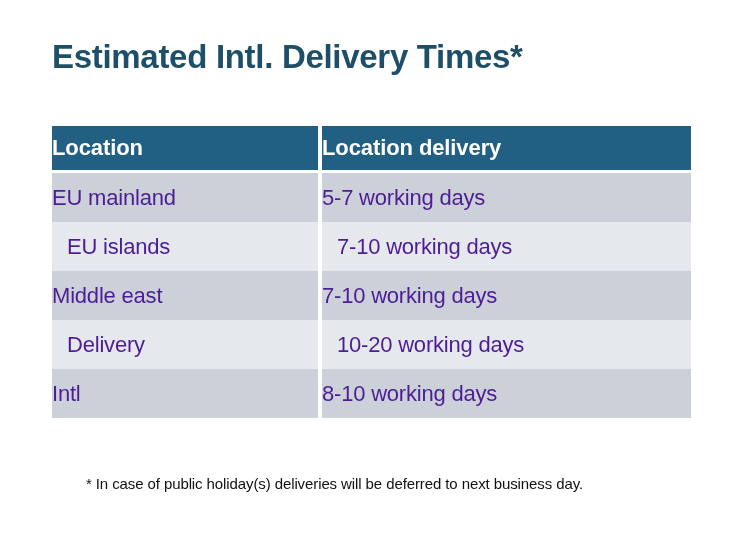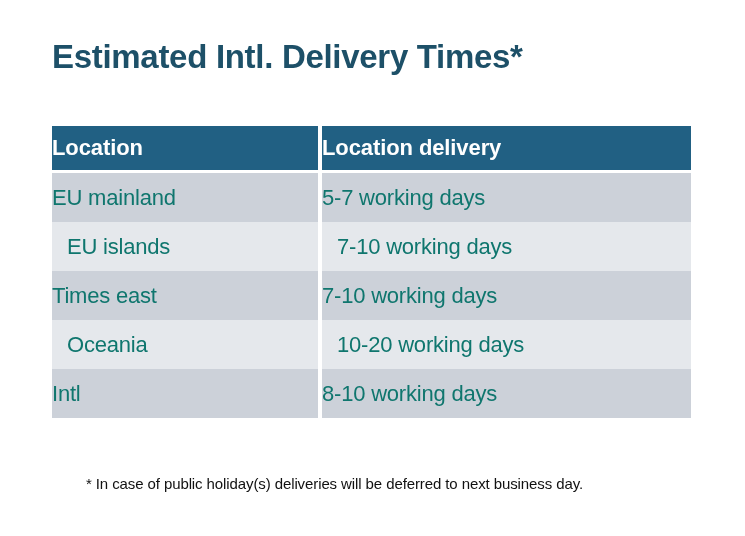--- a/index.html
+++ b/index.html
@@ -80,21 +80,21 @@
     background: #ffffff;
     padding: 0;
     font-size: 0;
     line-height: 0;
   }
 
   .body-cell {
     height: 49px;
     font-size: 22px;
     font-weight: 400;
-    color: #0f766e;
+    color: #4c1d95;
     text-align: left;
     padding: 0 0 0 13px;
     letter-spacing: -0.2px;
     white-space: nowrap;
   }
 
   tr.row-odd  .body-cell { background: #ccd1d9; }
   tr.row-even .body-cell { background: #e5e8ec; padding-left: 15px; }
 
   .footnote {
@@ -144,27 +144,27 @@
         <td class="body-cell">5-7 working days</td>
       </tr>
 
       <tr class="row-even">
         <td class="body-cell">EU islands</td>
         <td class="gap-cell"></td>
         <td class="body-cell">7-10 working days</td>
       </tr>
 
       <tr class="row-odd">
-        <td class="body-cell">Times east</td>
+        <td class="body-cell">Middle east</td>
         <td class="gap-cell"></td>
         <td class="body-cell">7-10 working days</td>
       </tr>
 
       <tr class="row-even">
-        <td class="body-cell">Oceania</td>
+        <td class="body-cell">Delivery</td>
         <td class="gap-cell"></td>
         <td class="body-cell">10-20 working days</td>
       </tr>
 
       <tr class="row-odd">
         <td class="body-cell">Intl</td>
         <td class="gap-cell"></td>
         <td class="body-cell">8-10 working days</td>
       </tr>
 

